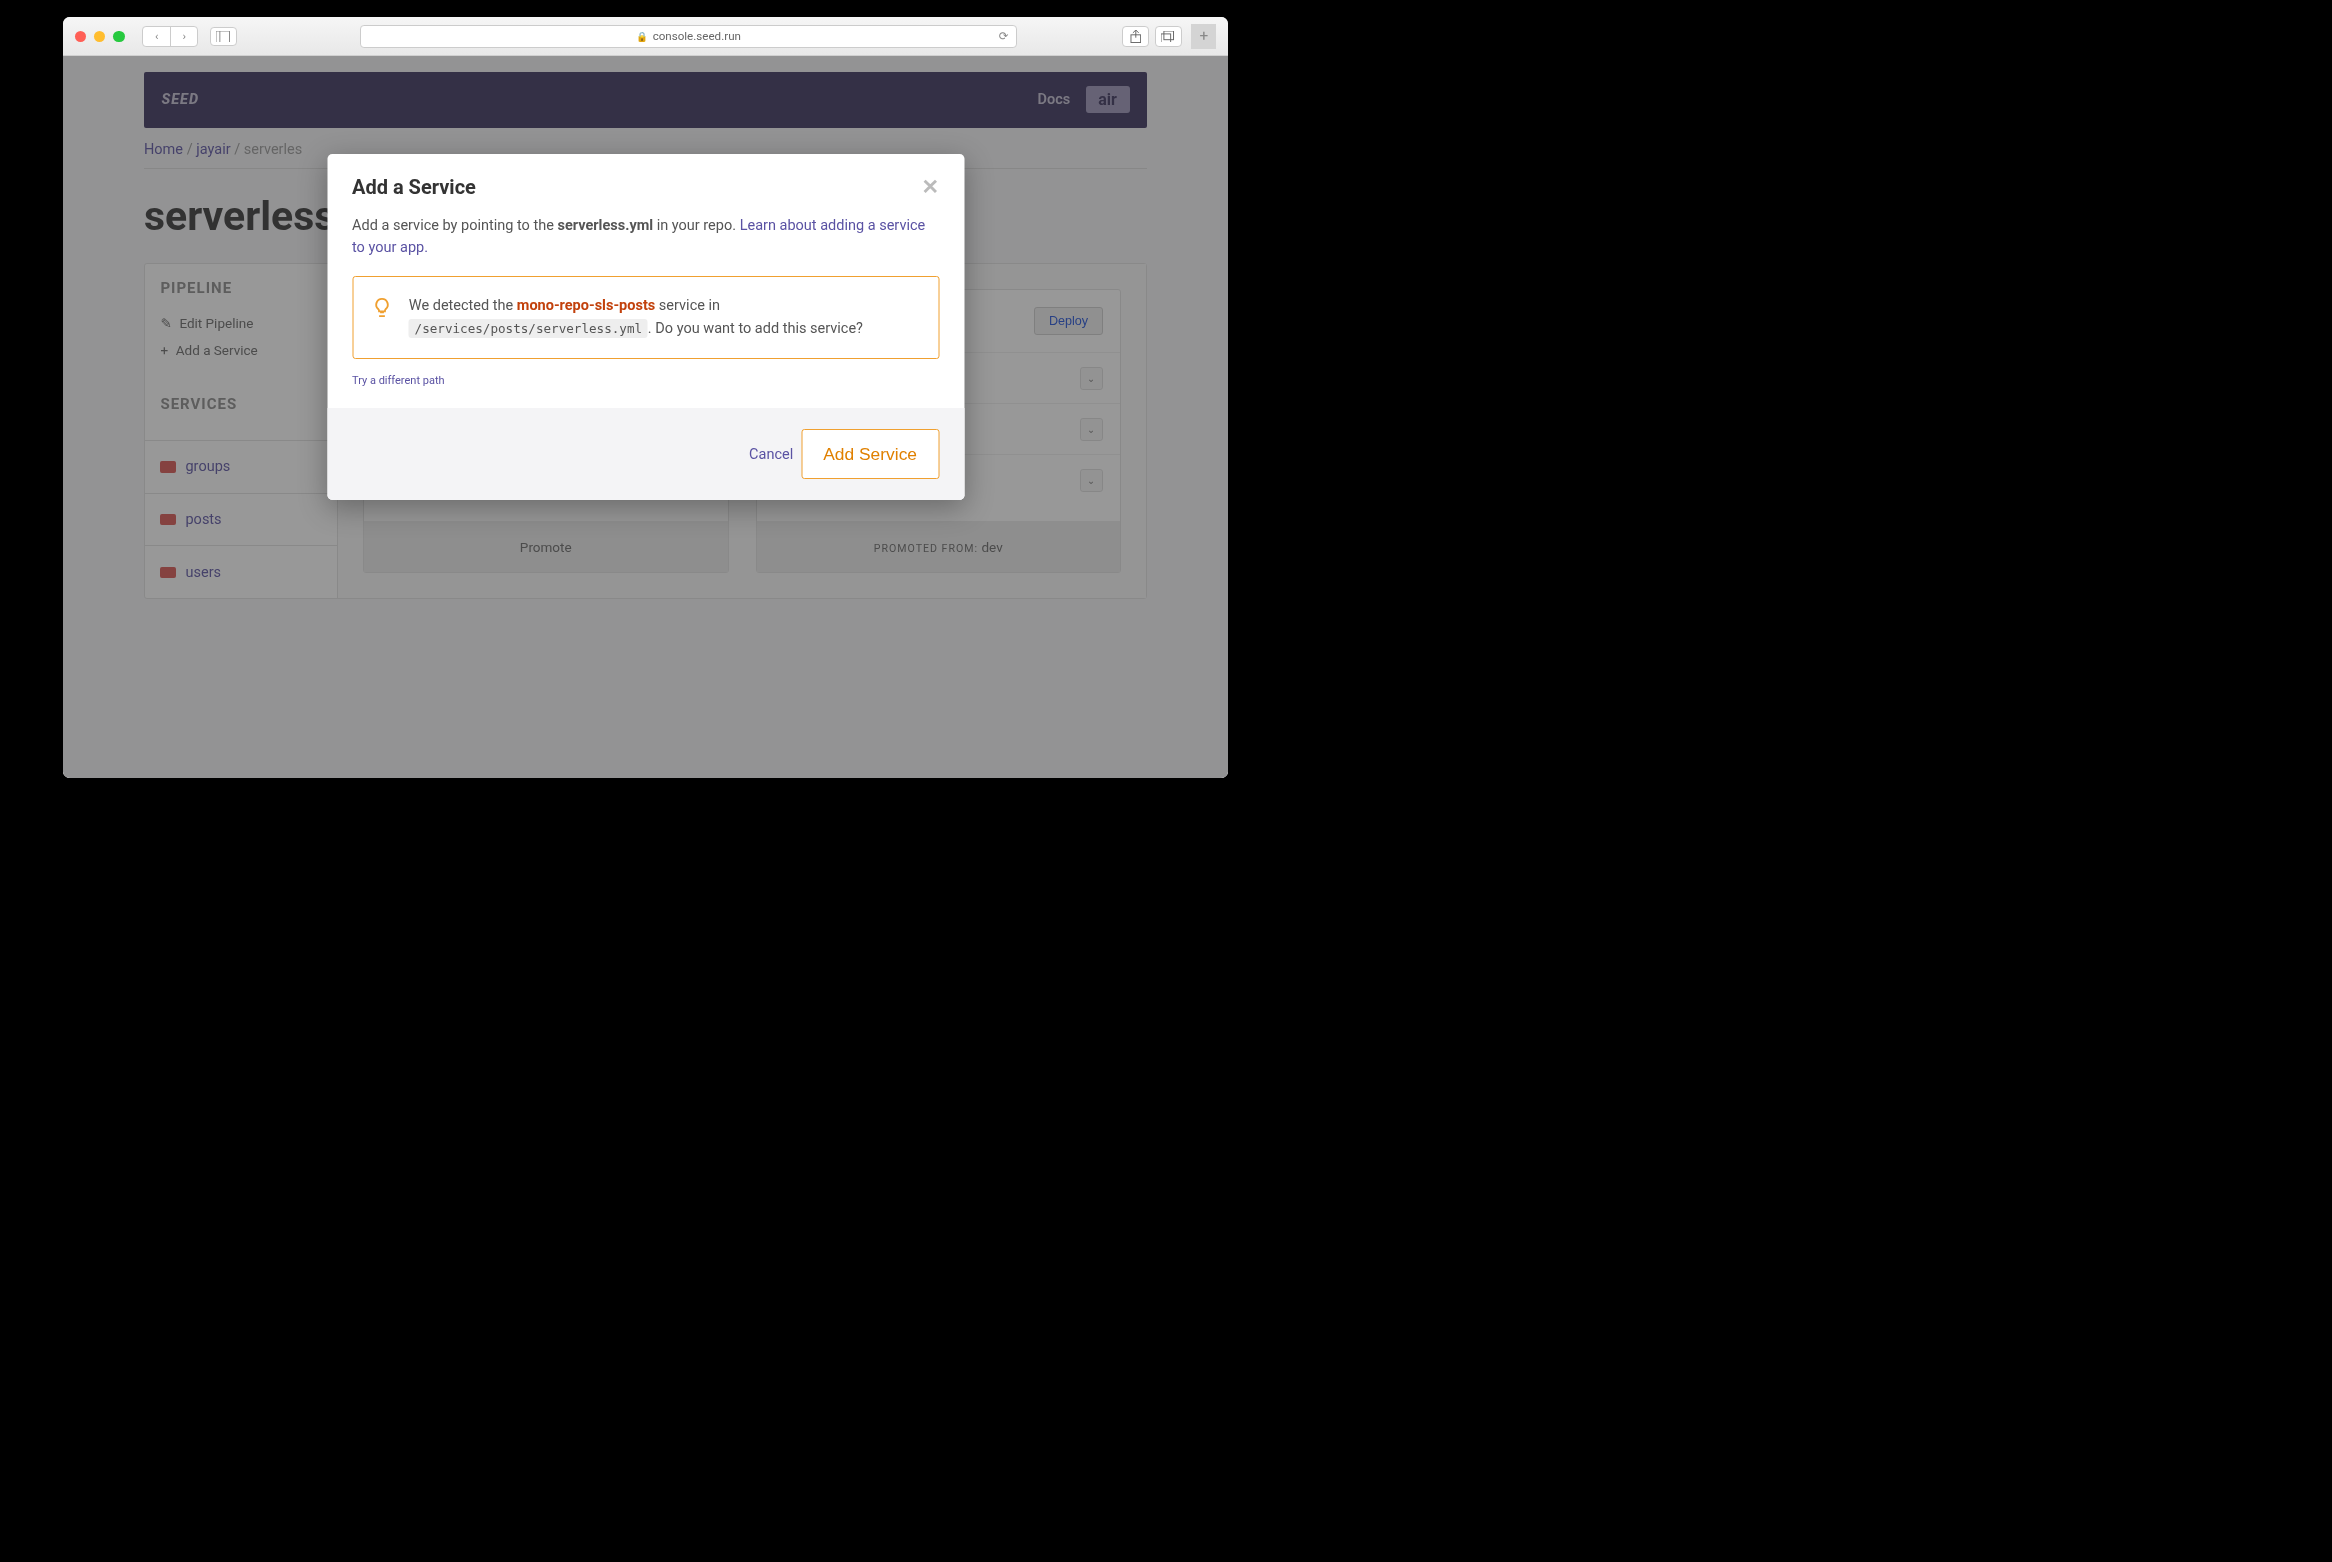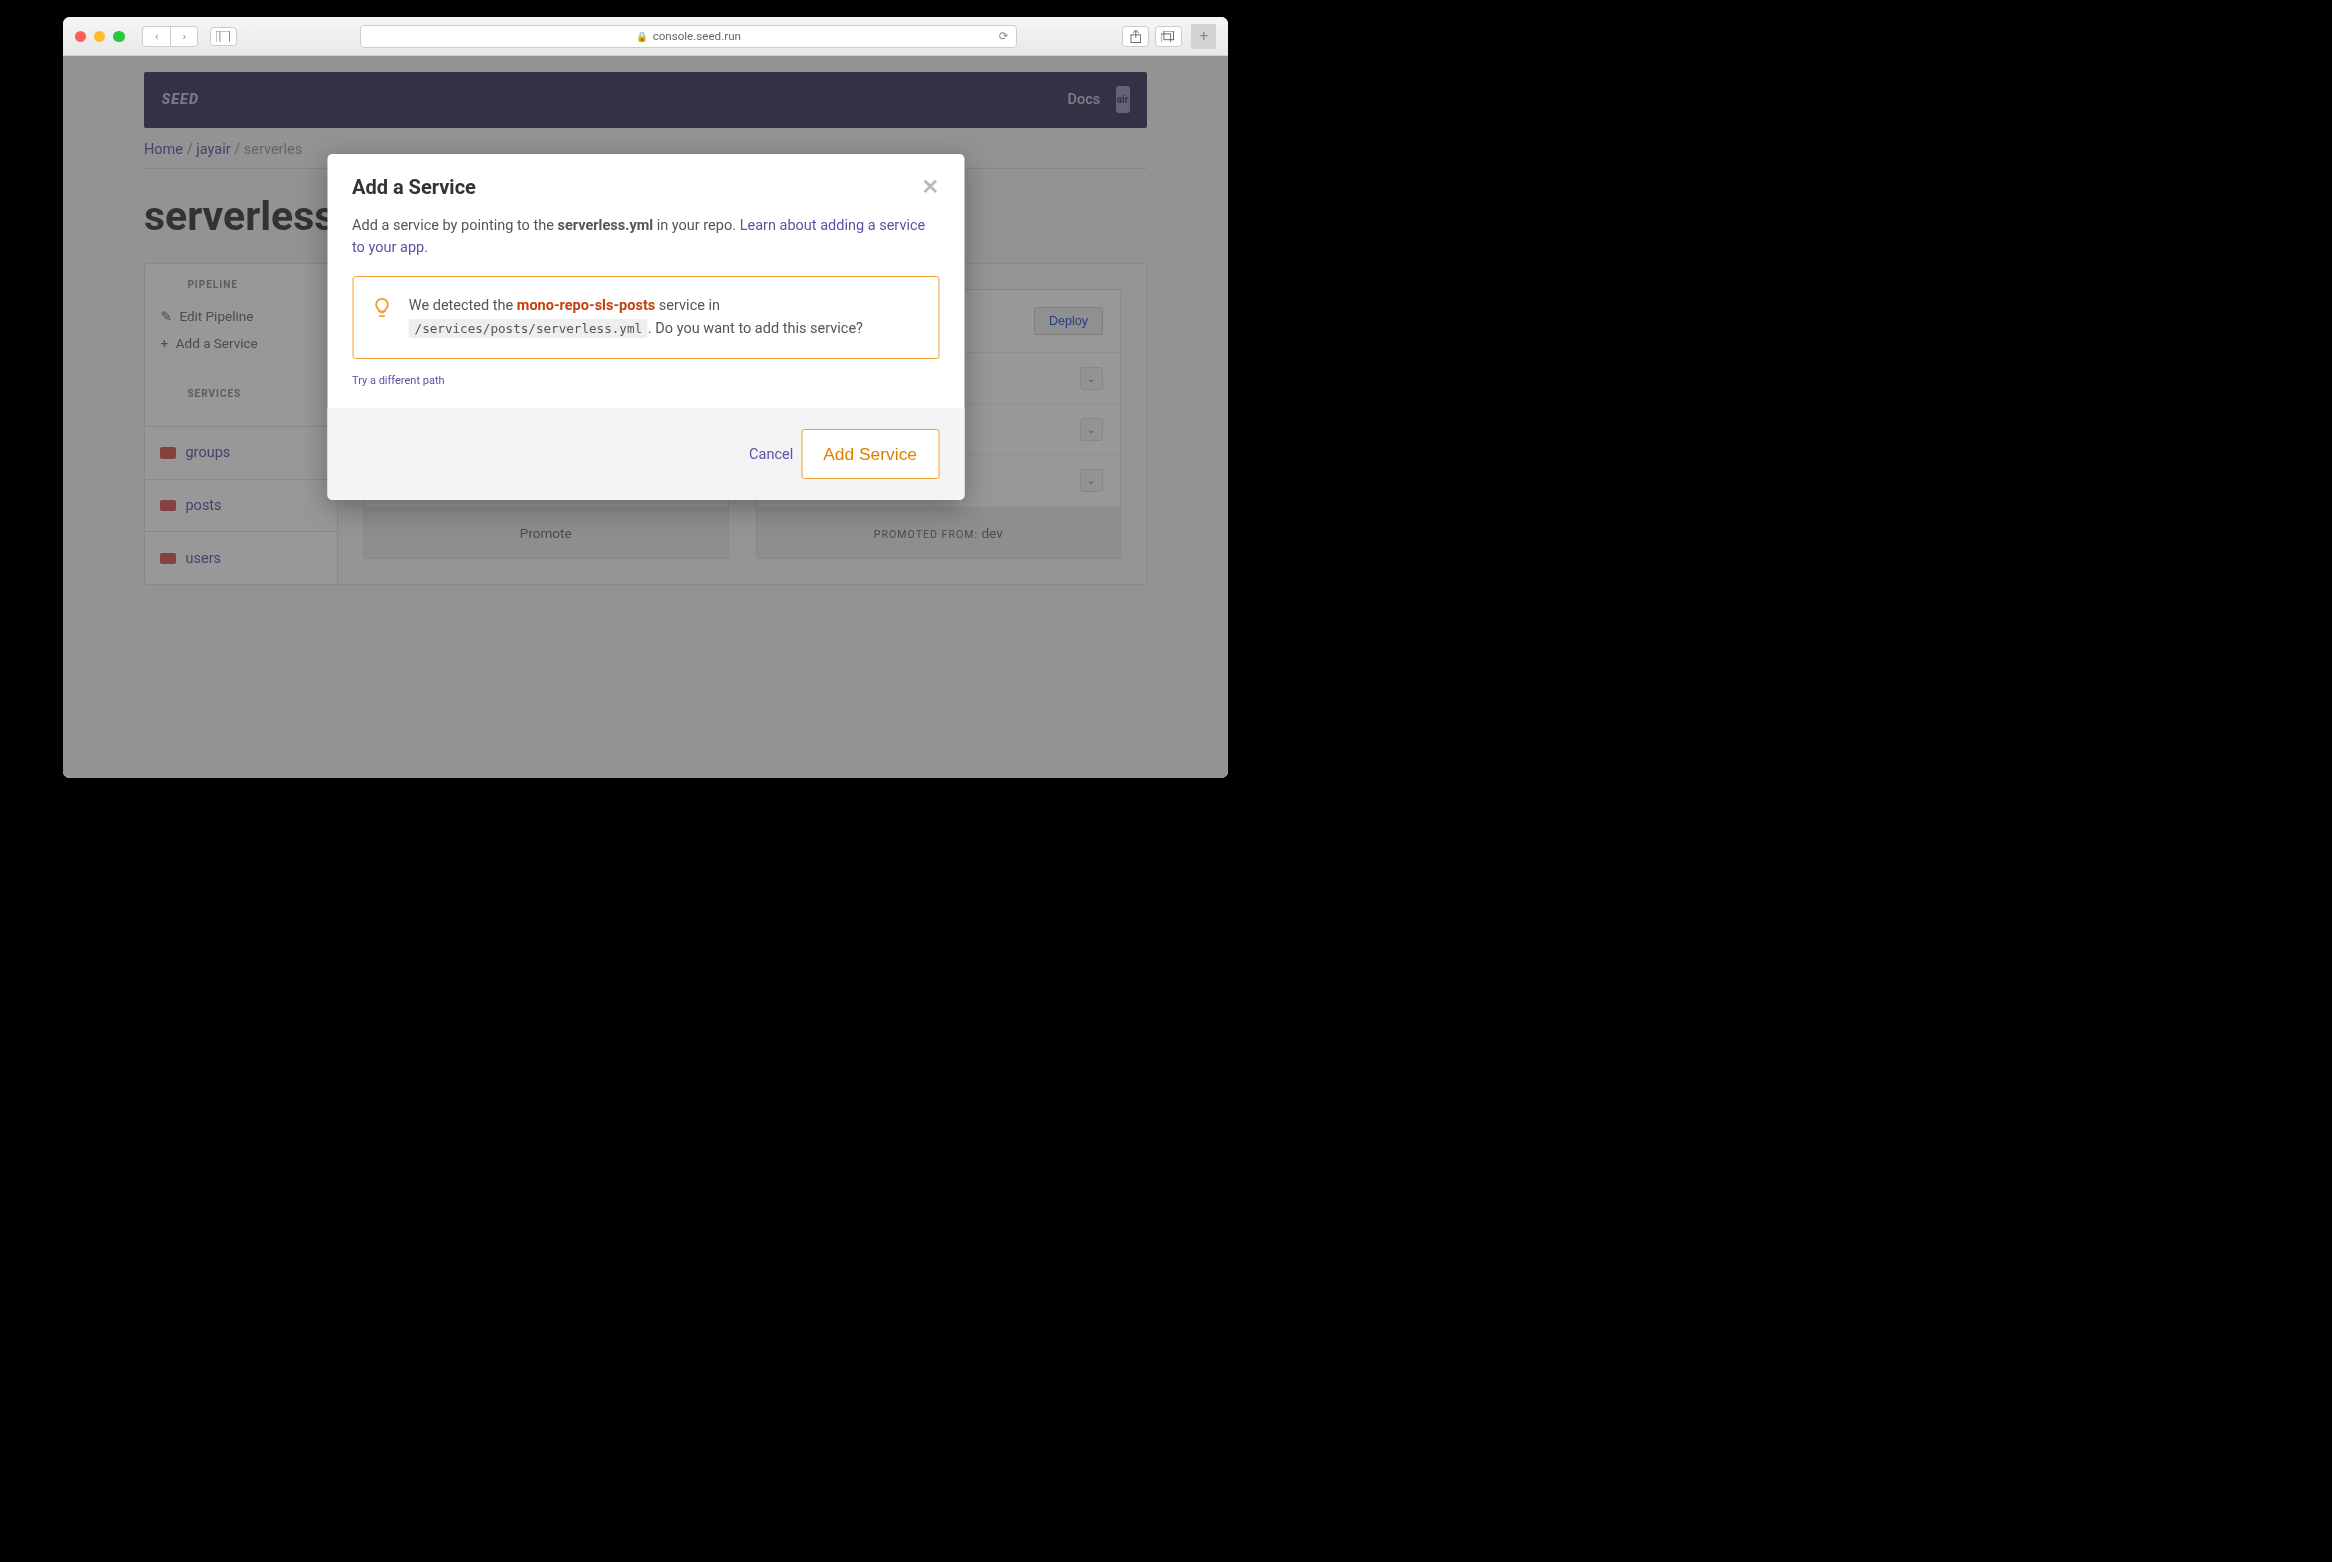--- a/index.html
+++ b/index.html
@@ -75,21 +75,21 @@
       margin: 15.4px 81px 0;
       border-radius: 2px;
       display: flex;
       align-items: center;
       padding: 0 17.4px;
       color: #fff;
     }
     .logo { font-weight: 800; font-style: italic; font-size: 14.5px; letter-spacing: 1px; color: #c5c1d4;}
     .nav-right { margin-left: auto; display:flex; align-items:center; gap:15.4px; }
     .nav-right a { color: #c5c1d4; text-decoration:none; font-size:14.5px; font-weight:600;}
-    .avatar-sq { width:14px; height:27px; background:#9a93b8; border-radius:2.9px; display:flex; align-items:center; justify-content:center; font-size:10px; color:#372e5a; font-weight:bold;}
+    .avatar-sq { width:44px; height:27px; background:#9a93b8; border-radius:2.9px; display:flex; align-items:center; justify-content:center; font-size:16px; color:#372e5a; font-weight:bold;}
 
     .breadcrumb {
       margin: 13.5px 81px 0;
       font-size: 14.5px;
       color: #999;
     }
     .breadcrumb a { color: #5a52a3; text-decoration:none; }
     .breadcrumb hr { margin-top:9.7px; border:none; border-top:1px solid #ddd;}
 
     .page-title {
@@ -105,21 +105,21 @@
       gap: 0;
       border: 1px solid #e0e0e0;
       border-radius: 2.9px;
       background: #fff;
     }
     .sidebar {
       width: 193px;
       border-right: 1px solid #e0e0e0;
     }
     .sidebar-section { padding: 15.4px; }
-    .sidebar-heading { font-size: 10px; font-weight:700; color:#888; letter-spacing:1px; margin-bottom:11.6px;margin-left:27px;}
+    .sidebar-heading { font-size: 15px; font-weight:700; color:#888; letter-spacing:1px; margin-bottom:11.6px;}
     .sidebar-link { display:flex; align-items:center; gap:7.7px; color:#666; font-size:13.5px; padding:5.8px 0; cursor:pointer;}
     .service-list { }
     .service-item { display:flex; align-items:center; gap:9.7px; padding:17.4px 15.4px; border-top:1px solid #e0e0e0; color:#5a52a3; font-size:14.5px;}
     .service-icon { width:15.4px; height:11.6px; background:#d9534f; border-radius:1.9px; display:inline-block;}
 
     .pipeline-stages {
       flex:1;
       display:flex;
       gap:27px;
       padding:25px;

